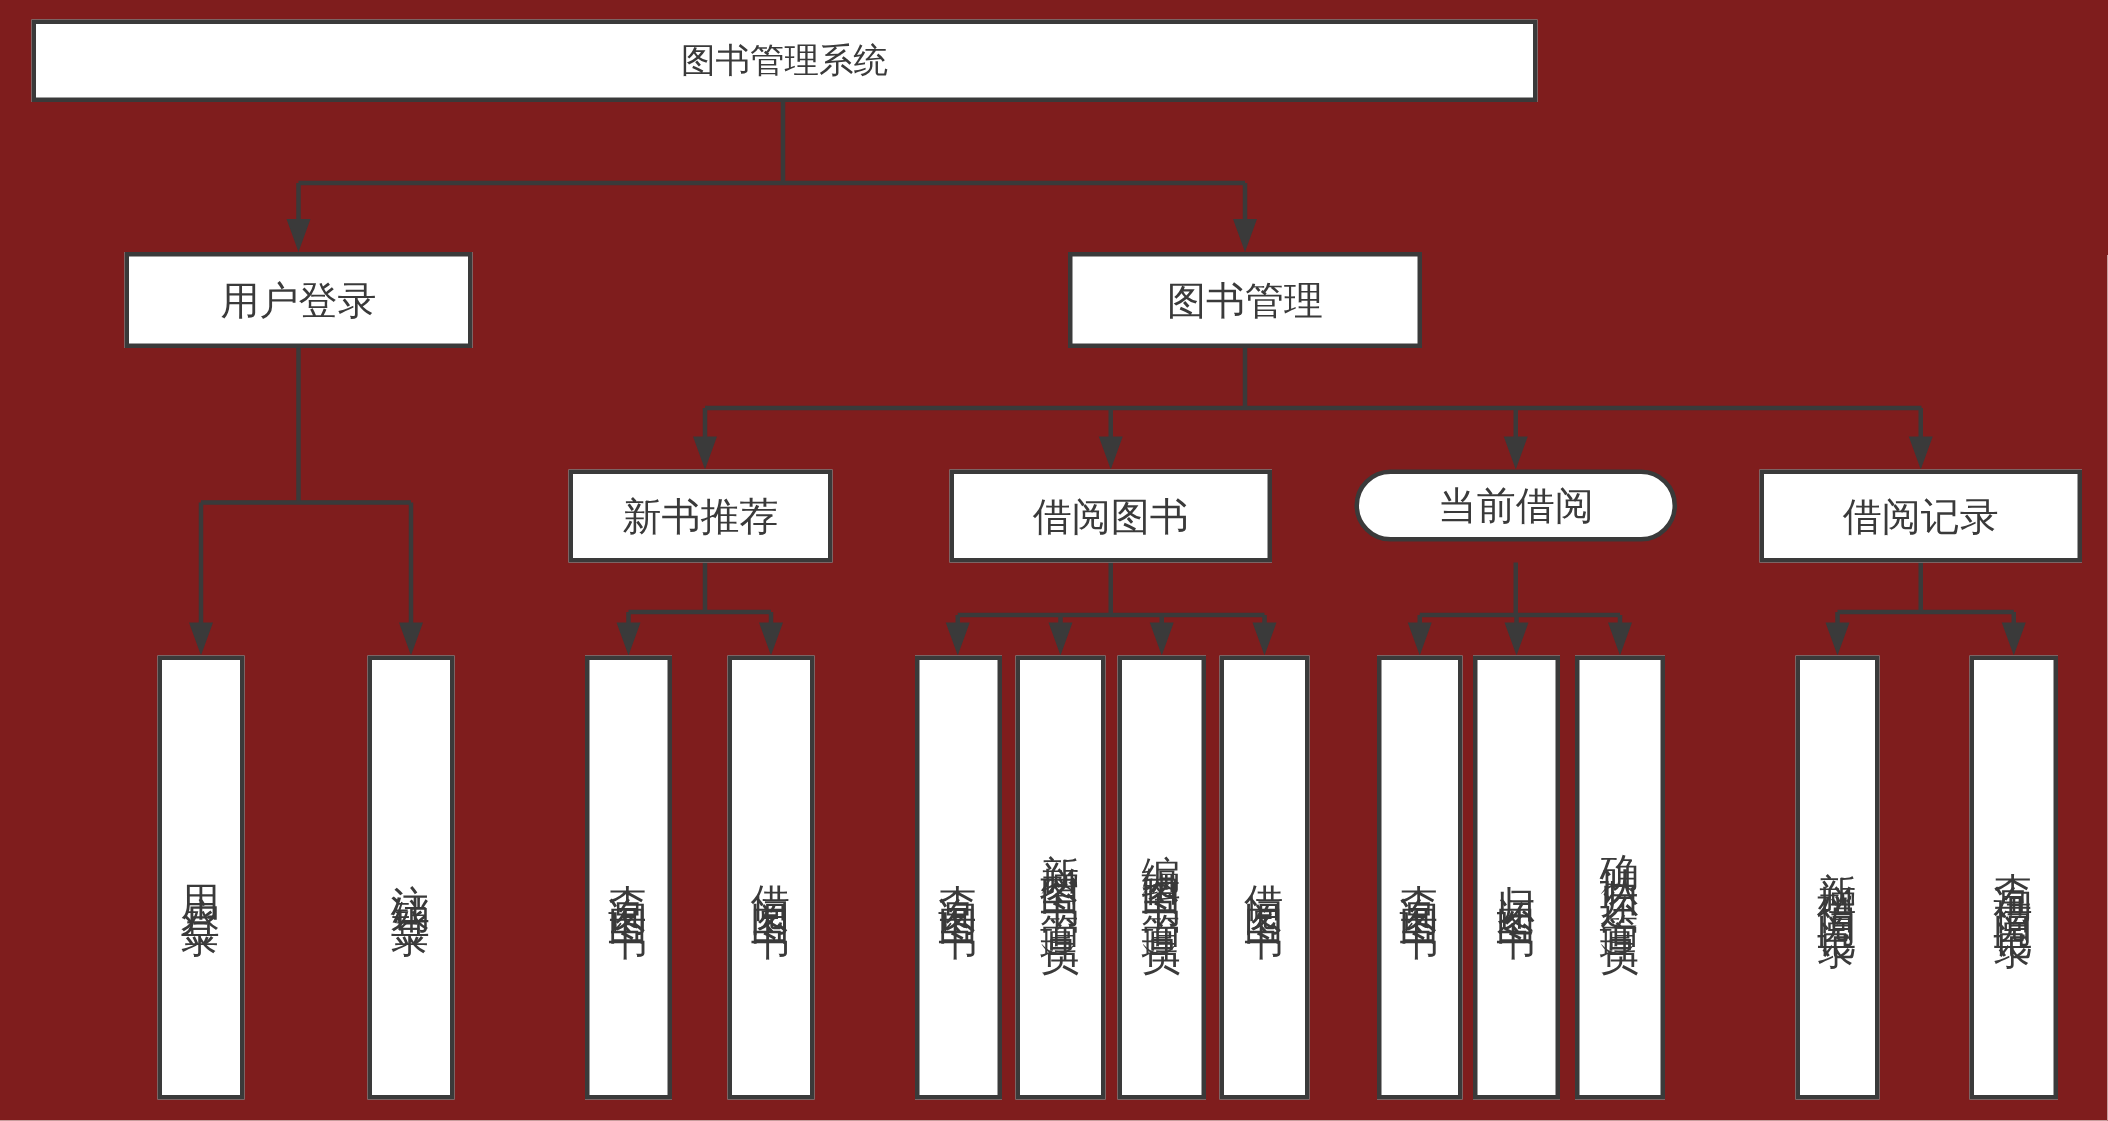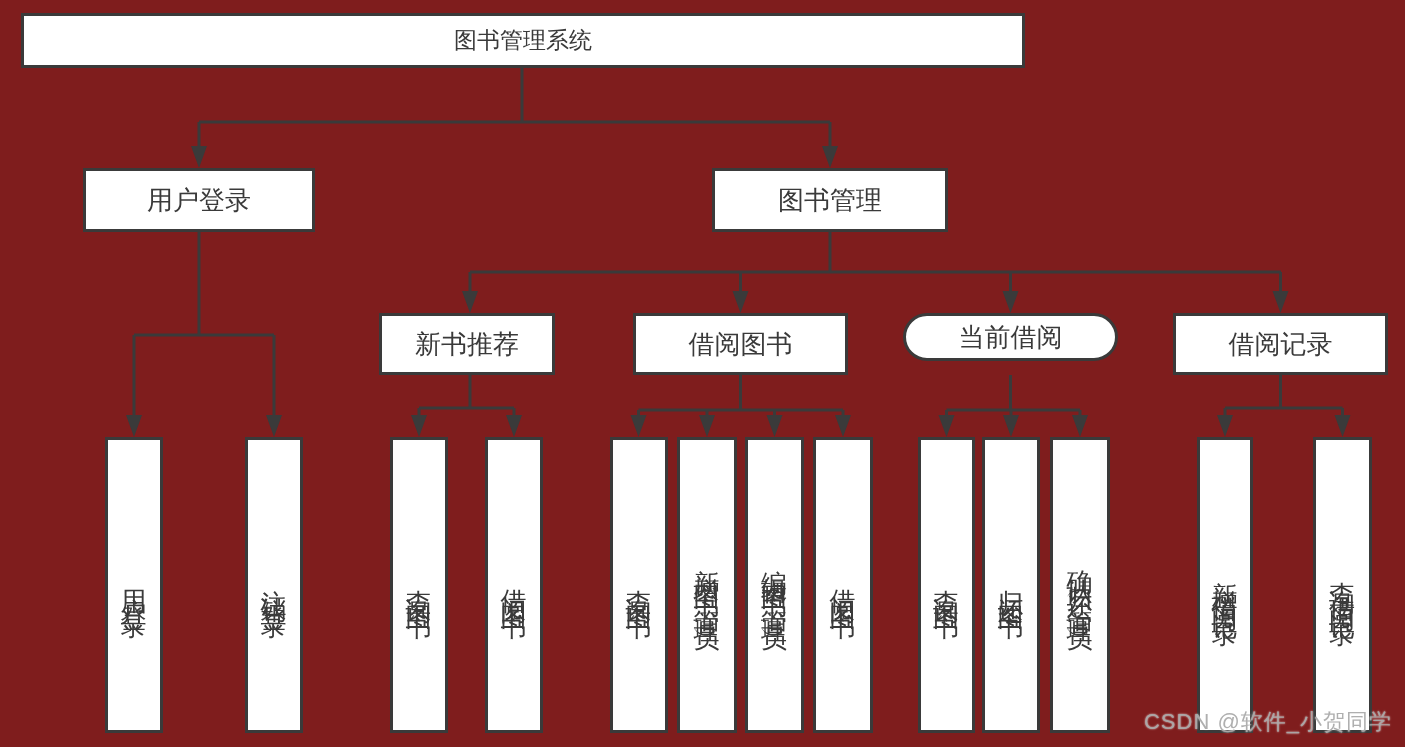--- a/index.html
+++ b/index.html
@@ -153,15 +153,14 @@
     <span class="vtext">确认归还（管理员）</span>
   </div>
 
   <div class="box leaf" style="left:1197px; top:437px; width:56px; height:296px;">
     <span class="vtext">新增借阅记录</span>
   </div>
   <div class="box leaf" style="left:1313px; top:437px; width:59px; height:296px;">
     <span class="vtext">查询借阅记录</span>
   </div>
 
-  <div class="watermark">CSDN @软件_小贺同学</div>
 
 </div>
 
 </body></html>

